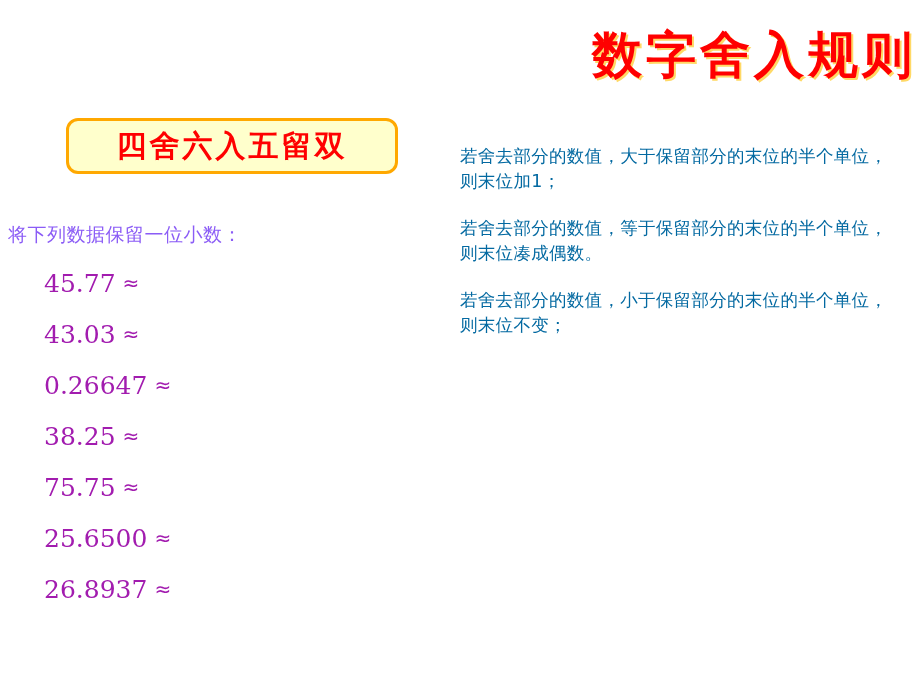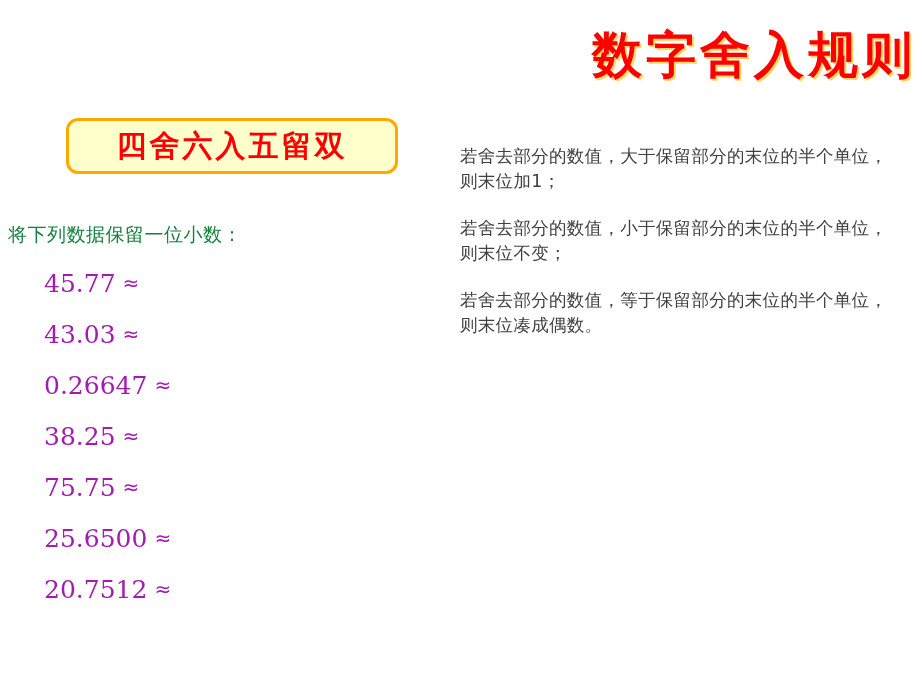--- a/index.html
+++ b/index.html
@@ -52,21 +52,21 @@
     font-weight: bold;
     color: #ff0000;
     letter-spacing: 3px;
   }
   .instruction {
     position: absolute;
     top: 222px;
     left: 8px;
     font-family: "DejaVu Sans", sans-serif;
     font-size: 19px;
-    color: #15803d;
+    color: #8b5cf6;
     letter-spacing: 0.5px;
   }
   .num-list {
     position: absolute;
     top: 258px;
     left: 44px;
     width: 360px;
   }
   .num-item {
     font-family: "DejaVu Serif", serif;
@@ -83,21 +83,21 @@
   }
   .notes {
     position: absolute;
     top: 144px;
     left: 460px;
     width: 440px;
   }
   .note {
     font-family: "DejaVu Sans", sans-serif;
     font-size: 17.5px;
-    color: #404040;
+    color: #0369a1;
     line-height: 25px;
     margin-bottom: 22px;
     letter-spacing: 0.3px;
   }
 </style>
 </head>
 <body>
 
 <div class="slide">
 
@@ -109,22 +109,22 @@
 
   <div class="instruction">将下列数据保留一位小数：</div>
 
   <div class="num-list">
     <div class="num-item"><span>45.77</span><span class="approx">≈</span></div>
     <div class="num-item"><span>43.03</span><span class="approx">≈</span></div>
     <div class="num-item"><span>0.26647</span><span class="approx">≈</span></div>
     <div class="num-item"><span>38.25</span><span class="approx">≈</span></div>
     <div class="num-item"><span>75.75</span><span class="approx">≈</span></div>
     <div class="num-item"><span>25.6500</span><span class="approx">≈</span></div>
-    <div class="num-item"><span>20.7512</span><span class="approx">≈</span></div>
+    <div class="num-item"><span>26.8937</span><span class="approx">≈</span></div>
   </div>
 
   <div class="notes">
     <div class="note">若舍去部分的数值，大于保留部分的末位的半个单位，则末位加1；</div>
+    <div class="note">若舍去部分的数值，等于保留部分的末位的半个单位，则末位凑成偶数。</div>
     <div class="note">若舍去部分的数值，小于保留部分的末位的半个单位，则末位不变；</div>
-    <div class="note">若舍去部分的数值，等于保留部分的末位的半个单位，则末位凑成偶数。</div>
   </div>
 
 </div>
 
 </body></html>

